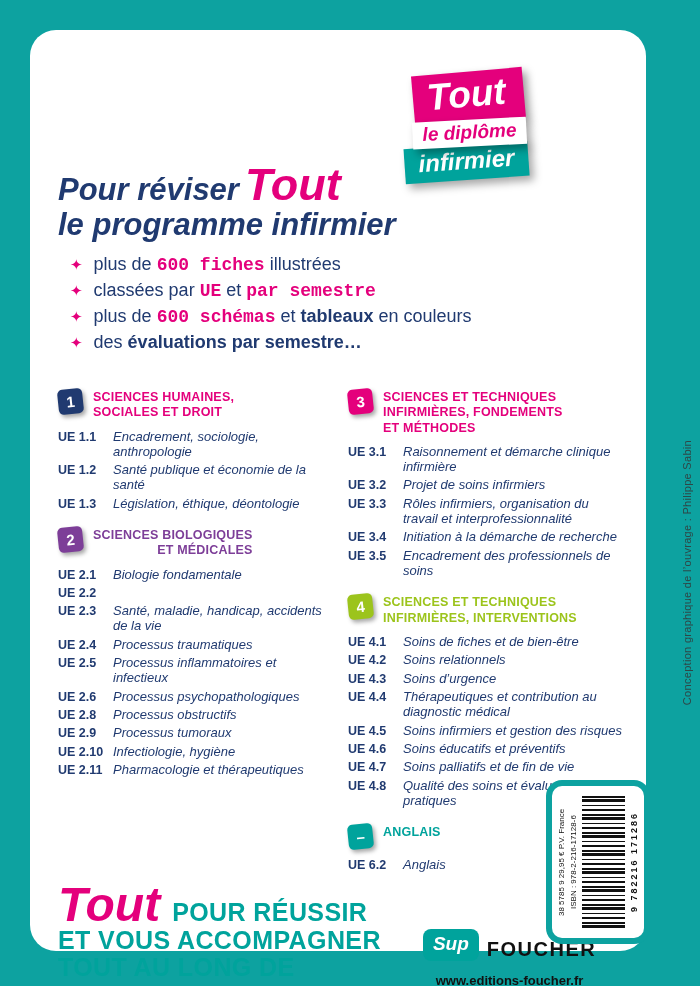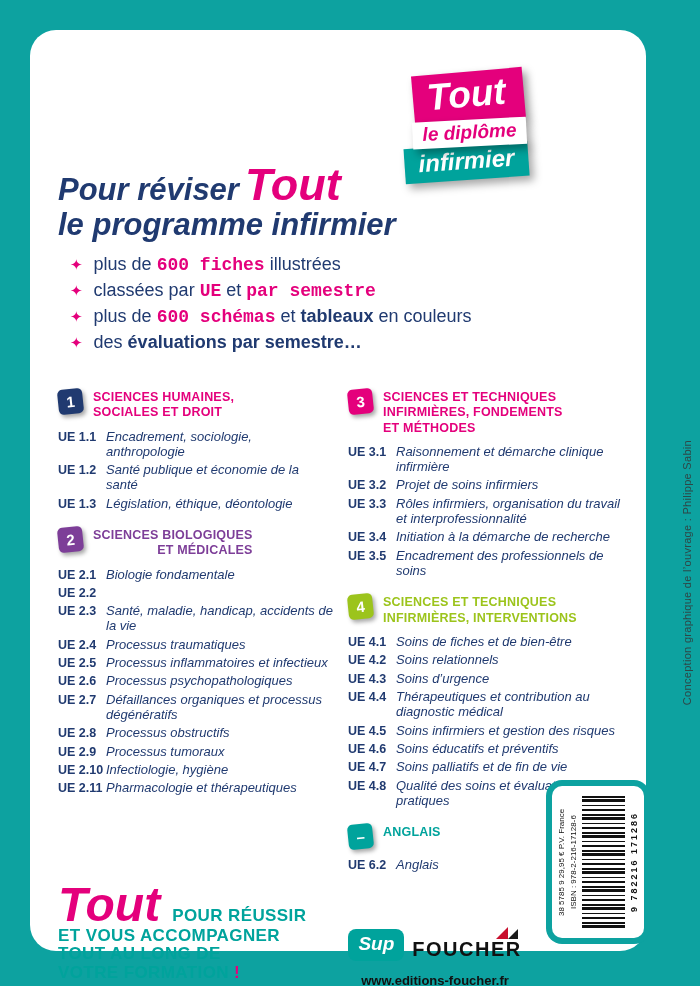--- a/index.html
+++ b/index.html
@@ -39,29 +39,29 @@
   .cols { display:flex; gap:14px; margin-top:20px; }
   .col { flex:1; min-width:0; }
   .sec-head { display:flex; gap:10px; align-items:flex-start; margin:16px 0 8px; }
   .num { width:25px; height:25px; flex:none; border-radius:5px; color:#fff; font-weight:800;
          font-size:15px; display:flex; align-items:center; justify-content:center;
          transform:rotate(-6deg); box-shadow:2px 3px 4px rgba(0,0,0,.35); }
   .n-navy { background:#203a70; } .n-pur { background:#7d3e98; }
   .n-mag { background:#e4007c; } .n-grn { background:#9cc41c; } .n-teal { background:#00a39c; }
   .sec-title { font-size:12.5px; font-weight:800; line-height:1.22; white-space:pre-line; letter-spacing:.2px; padding-top:1px; }
   .c-mag { color:#e4007c; } .c-pur { color:#7d3e98;text-align:right; } .c-grn { color:#9cc41c; } .c-teal { color:#00a39c; }
-  .item { display:flex; margin:3px 0; align-items:flex-start; }
+  .item { display:flex; gap:7px; margin:3px 0; align-items:flex-start; }
   .code { width:48px; flex:none; font-weight:800; font-size:12.5px; color:#203a70; padding-top:1px; }
   .desc { font-style:italic; font-size:13px; color:#203a70; line-height:1.18; }
 
   
   .bottom { display:flex; margin-top:8px; align-items:flex-start; }
   .sl1 { display:flex; align-items:baseline; gap:12px; }
   .sl-tout { font-size:48px; font-style:italic; font-weight:800; color:#e4007c; line-height:.9; }
-  .sl-caps { font-size:17px; font-weight:800; color:#00a39c; line-height:1.1; letter-spacing:.4px; }
+  .sl-caps { font-size:25px; font-weight:800; color:#00a39c; line-height:1.1; letter-spacing:.4px; }
   .bang { color:#e4007c; }
 
   .publisher { margin-left:42px; margin-top:46px; text-align:center; }
   .pub-logo { display:flex; align-items:flex-end; gap:8px; justify-content:center; }
   .sup { background:#00a39c; color:#fff; border-radius:8px; padding:4px 10px 6px;
          font-style:italic; font-weight:800; font-size:19px; }
   .foucher-wrap { position:relative; display:inline-block; }
   .bird { position:absolute; top:-13px; right:2px; line-height:0; }
   .foucher { font-weight:800; font-size:20px; letter-spacing:1.5px; color:#111; }
   .url { font-size:13px; font-weight:700; color:#111; margin-top:12px; }
@@ -173,24 +173,20 @@
               <div class="item">
                 <span class="code">UE 2.5</span>
                 <span class="desc">Processus inflammatoires et infectieux</span>
               </div>
 
               <div class="item">
                 <span class="code">UE 2.6</span>
                 <span class="desc">Processus psychopathologiques</span>
               </div>
 
-              <div class="item">
-                <span class="code">UE 2.7</span>
-                <span class="desc">Défaillances organiques et processus dégénératifs</span>
-              </div>
 
               <div class="item">
                 <span class="code">UE 2.8</span>
                 <span class="desc">Processus obstructifs</span>
               </div>
 
               <div class="item">
                 <span class="code">UE 2.9</span>
                 <span class="desc">Processus tumoraux</span>
               </div>

